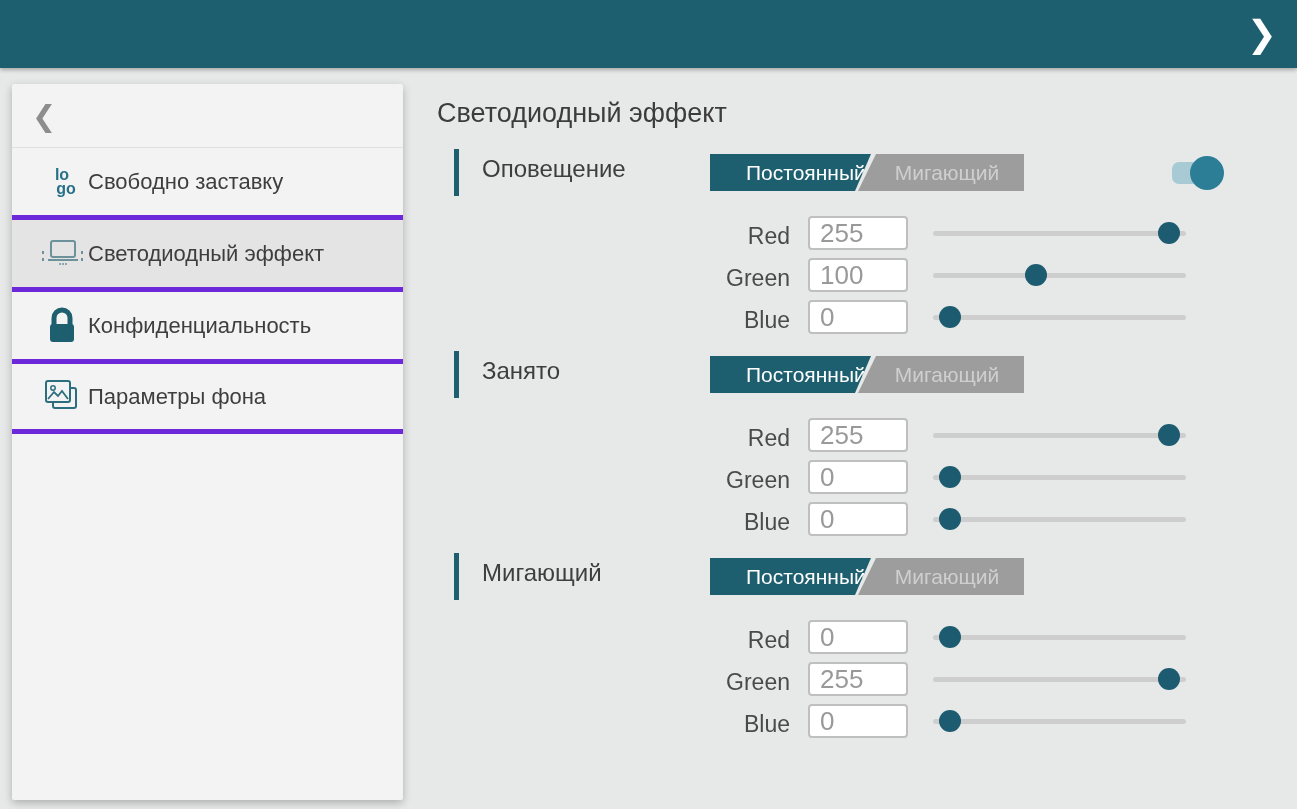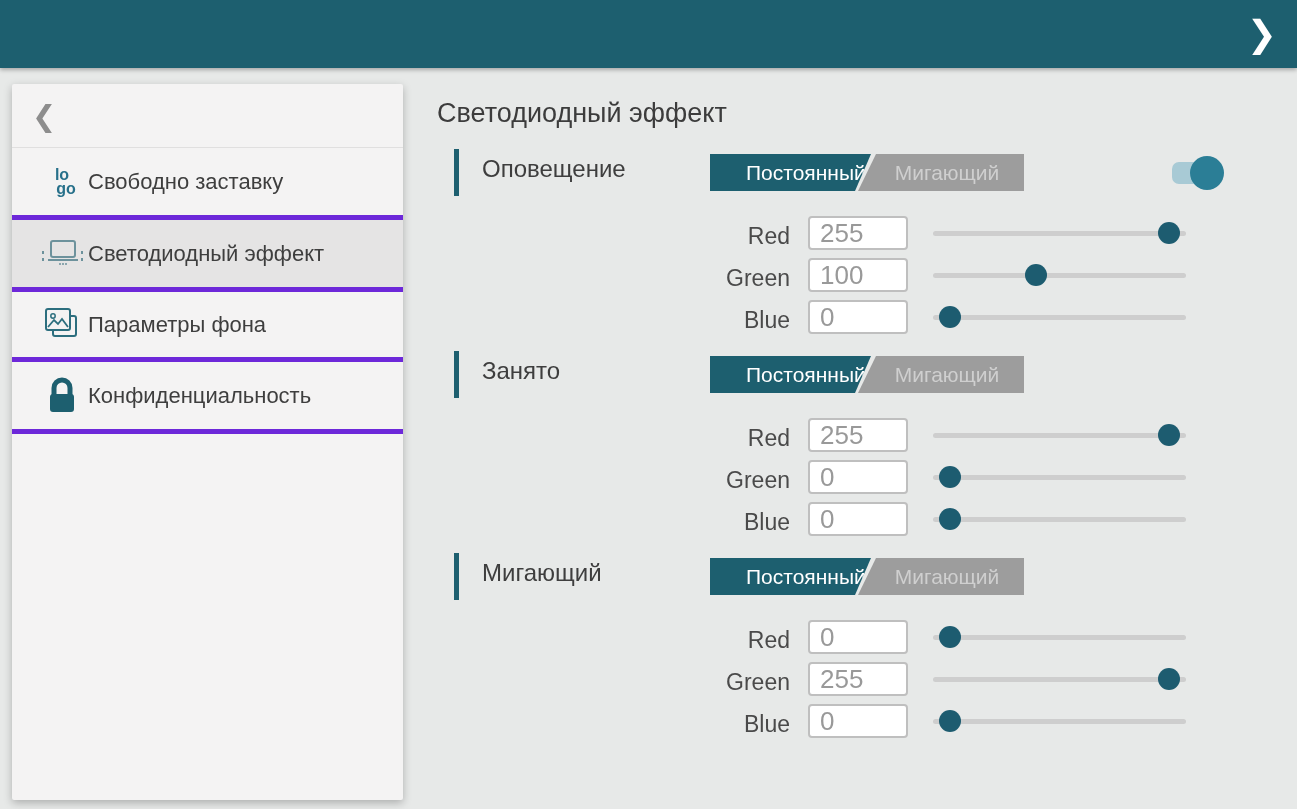--- a/index.html
+++ b/index.html
@@ -87,41 +87,41 @@
           <circle cx="21" cy="27" r="1" fill="#6d929c"></circle>
             <circle cx="24" cy="27" r="1" fill="#6d929c"></circle>
             <circle cx="27" cy="27" r="1" fill="#6d929c"></circle>
           <path d="M4 14 v3 M4 21 v3" stroke="#6d929c" stroke-width="2"></path>
           <path d="M43 14 v3 M43 21 v3" stroke="#6d929c" stroke-width="2"></path>
         </svg>
       </span>
       <span class="side-label">Светодиодный эффект</span>
     </div>
 
+    <div class="side-item h67">
+      <span class="side-icon">
+        <svg class="icon-svg" width="34" height="38" viewBox="0 0 34 38">
+          <path d="M9 19 v-8 a8 8 0 0 1 16 0 v8" fill="none" stroke="#1d5f6f" stroke-width="5"></path>
+          <rect x="5" y="17" width="24" height="18" rx="3" fill="#1d5f6f"></rect>
+        </svg>
+      </span>
+      <span class="side-label">Конфиденциальность</span>
+    </div>
+
     <div class="side-item h65">
       <span class="side-icon">
         <svg class="icon-svg" width="40" height="40" viewBox="0 0 40 40">
           <rect x="11" y="11" width="23" height="20" rx="2" fill="none" stroke="#2c6e7e" stroke-width="2"></rect>
           <rect x="4" y="4" width="24" height="21" rx="2" fill="#f4f3f3" stroke="#2c6e7e" stroke-width="2"></rect>
           <circle cx="11" cy="11" r="2.2" fill="none" stroke="#2c6e7e" stroke-width="1.5"></circle>
           <path d="M6 22 L12 15 L16 19 L20 14 L26 22" fill="none" stroke="#2c6e7e" stroke-width="1.8"></path>
         </svg>
       </span>
       <span class="side-label">Параметры фона</span>
     </div>
-
-    <div class="side-item h67">
-      <span class="side-icon">
-        <svg class="icon-svg" width="34" height="38" viewBox="0 0 34 38">
-          <path d="M9 19 v-8 a8 8 0 0 1 16 0 v8" fill="none" stroke="#1d5f6f" stroke-width="5"></path>
-          <rect x="5" y="17" width="24" height="18" rx="3" fill="#1d5f6f"></rect>
-        </svg>
-      </span>
-      <span class="side-label">Конфиденциальность</span>
-    </div>
   </div>
 
   <h1 class="content-title">Светодиодный эффект</h1>
 
   <div class="section" style="top:148px">
     <div class="accent-bar"></div>
     <div class="section-label">Оповещение</div>
     <div class="segmented">
       <div class="seg-off">
           <span>Мигающий</span>

